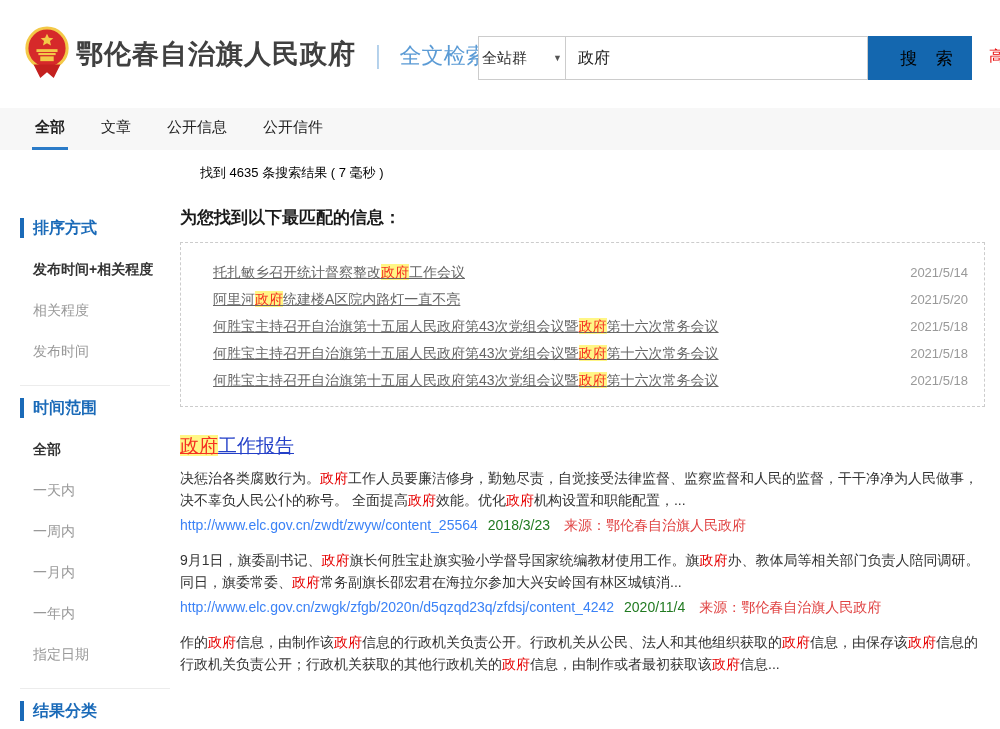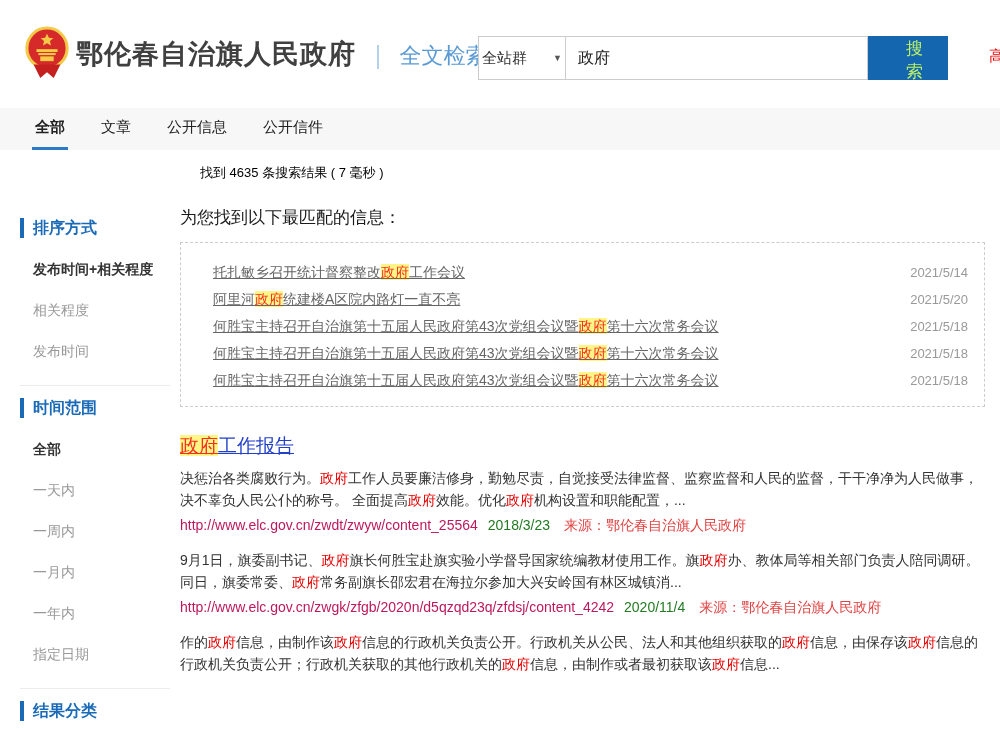--- a/index.html
+++ b/index.html
@@ -12,52 +12,52 @@
   .header { position:relative; height:108px; background:#fff; }
   .logo { position:absolute; left:24px; top:26px; width:46px; height:54px; }
   .title-wrap { position:absolute; left:76px; top:36px; display:flex; align-items:baseline; white-space:nowrap; }
   .site-title { font-size:27px; font-weight:bold; color:#404040; letter-spacing:1px; }
   .title-sep { font-size:24px; color:#9dc3e6; margin:0 10px; font-weight:normal; }
   .subtitle { font-size:22px; color:#5b9bd5; }
   .search-wrap { position:absolute; left:478px; top:36px; display:flex; height:44px; }
   .scope { width:88px; border:1px solid #ccc; background:#fff; display:flex; align-items:center; justify-content:center; gap:26px; font-size:15px; color:#333; cursor:pointer; }
   .caret { font-size:9px; color:#555; }
   .search-input { width:302px; border:1px solid #ccc; border-left:none; padding:0 12px; font-size:16px; color:#222; outline:none; font-family:"Liberation Sans",sans-serif; }
-  .search-btn { width:80px; background:#1467af; color:#bef264; border:none; font-size:17px; letter-spacing:7px; padding-left:26px; cursor:pointer; font-family:"Liberation Sans",sans-serif; }
+  .search-btn { width:104px; background:#1467af; color:#000000; border:none; font-size:17px; letter-spacing:7px; padding-left:26px; cursor:pointer; font-family:"Liberation Sans",sans-serif; }
   .advanced { position:absolute; left:989px; top:47px; font-size:15px; color:#e60000; white-space:nowrap; cursor:pointer; }
   
   .tabbar { height:42px; background:#f7f7f7; display:flex; align-items:stretch; padding-left:32px; }
   .tab { font-size:15px; color:#222; margin-right:30px; display:flex; align-items:center; padding:0 3px; cursor:pointer; border-bottom:3px solid transparent; }
   .tab.active { font-weight:bold; border-bottom:3px solid #2b7bc8; }
   
   .results-info { margin:14px 0 0 200px; font-size:13px; color:#000000; }
   
   .content { display:flex; margin-top:24px; }
   .sidebar { width:180px; flex-shrink:0; }
   .sb-title { color:#1a6ab8; font-size:16px; font-weight:bold; border-left:4px solid #1a6ab8; padding-left:9px; margin:12px 0 4px 20px; line-height:20px; }
   .sb-item { margin:23px 0 0 33px; font-size:14px; color:#999; cursor:pointer; }
   .sb-item.active { color:#333; font-weight:bold; }
   .sb-divider { border-top:1px solid #ececec; margin:24px 0 10px 20px; width:150px; }
   .main { flex:1; padding-right:15px; }
-  .bm-heading { font-size:17px; font-weight:normal; color:#1a1a1a; margin:0 0 13px; }
+  .bm-heading { font-size:17px; font-weight:bold; color:#1a1a1a; margin:0 0 13px; }
   .bm-box { border:1px dashed #ccc; padding:21px 16px 16px 32px; }
   .bm-row { display:flex; justify-content:space-between; align-items:baseline; margin-bottom:9px; }
   .bm-row:last-child { margin-bottom:0; }
   .bm-link { font-size:14px; color:#666; text-decoration:underline; cursor:pointer; }
   .bm-link .hl { color:#f53022; background:#fff685; }
   .bm-date { font-size:13px; color:#999; flex-shrink:0; margin-left:20px; }
   .results { margin-top:26px; }
   .result { margin-bottom:14px; }
   .r-title { font-size:19px; margin-bottom:8px; cursor:pointer; }
   .r-title .t { color:#2440c8; text-decoration:underline; }
   .r-title .hl { color:#f53022; background:#fff685; text-decoration:underline; }
   .r-snippet { font-size:14px; color:#333; line-height:22px; }
   .r-snippet .hl { color:#e60000; }
   .r-meta { margin-top:6px; font-size:14px; white-space:nowrap; }
-  .r-url { color:#be185d; cursor:pointer;text-align:right; }
+  .r-url { color:#3b82f6; cursor:pointer;text-align:right; }
   .r-date { color:#217a21; margin-left:10px; }
   .r-source { color:#e04343; margin-left:14px; }
 </style>
 </head>
 <body>
 
 <div class="header">
   <svg class="logo" viewBox="0 0 48 56">
     <circle cx="24" cy="23" r="21" fill="#d6292a" stroke="#f3c948" stroke-width="3.2"></circle>
     <path d="M10 40 L17 54 L24 48 L31 54 L38 40 Z" fill="#c4201f"></path>

